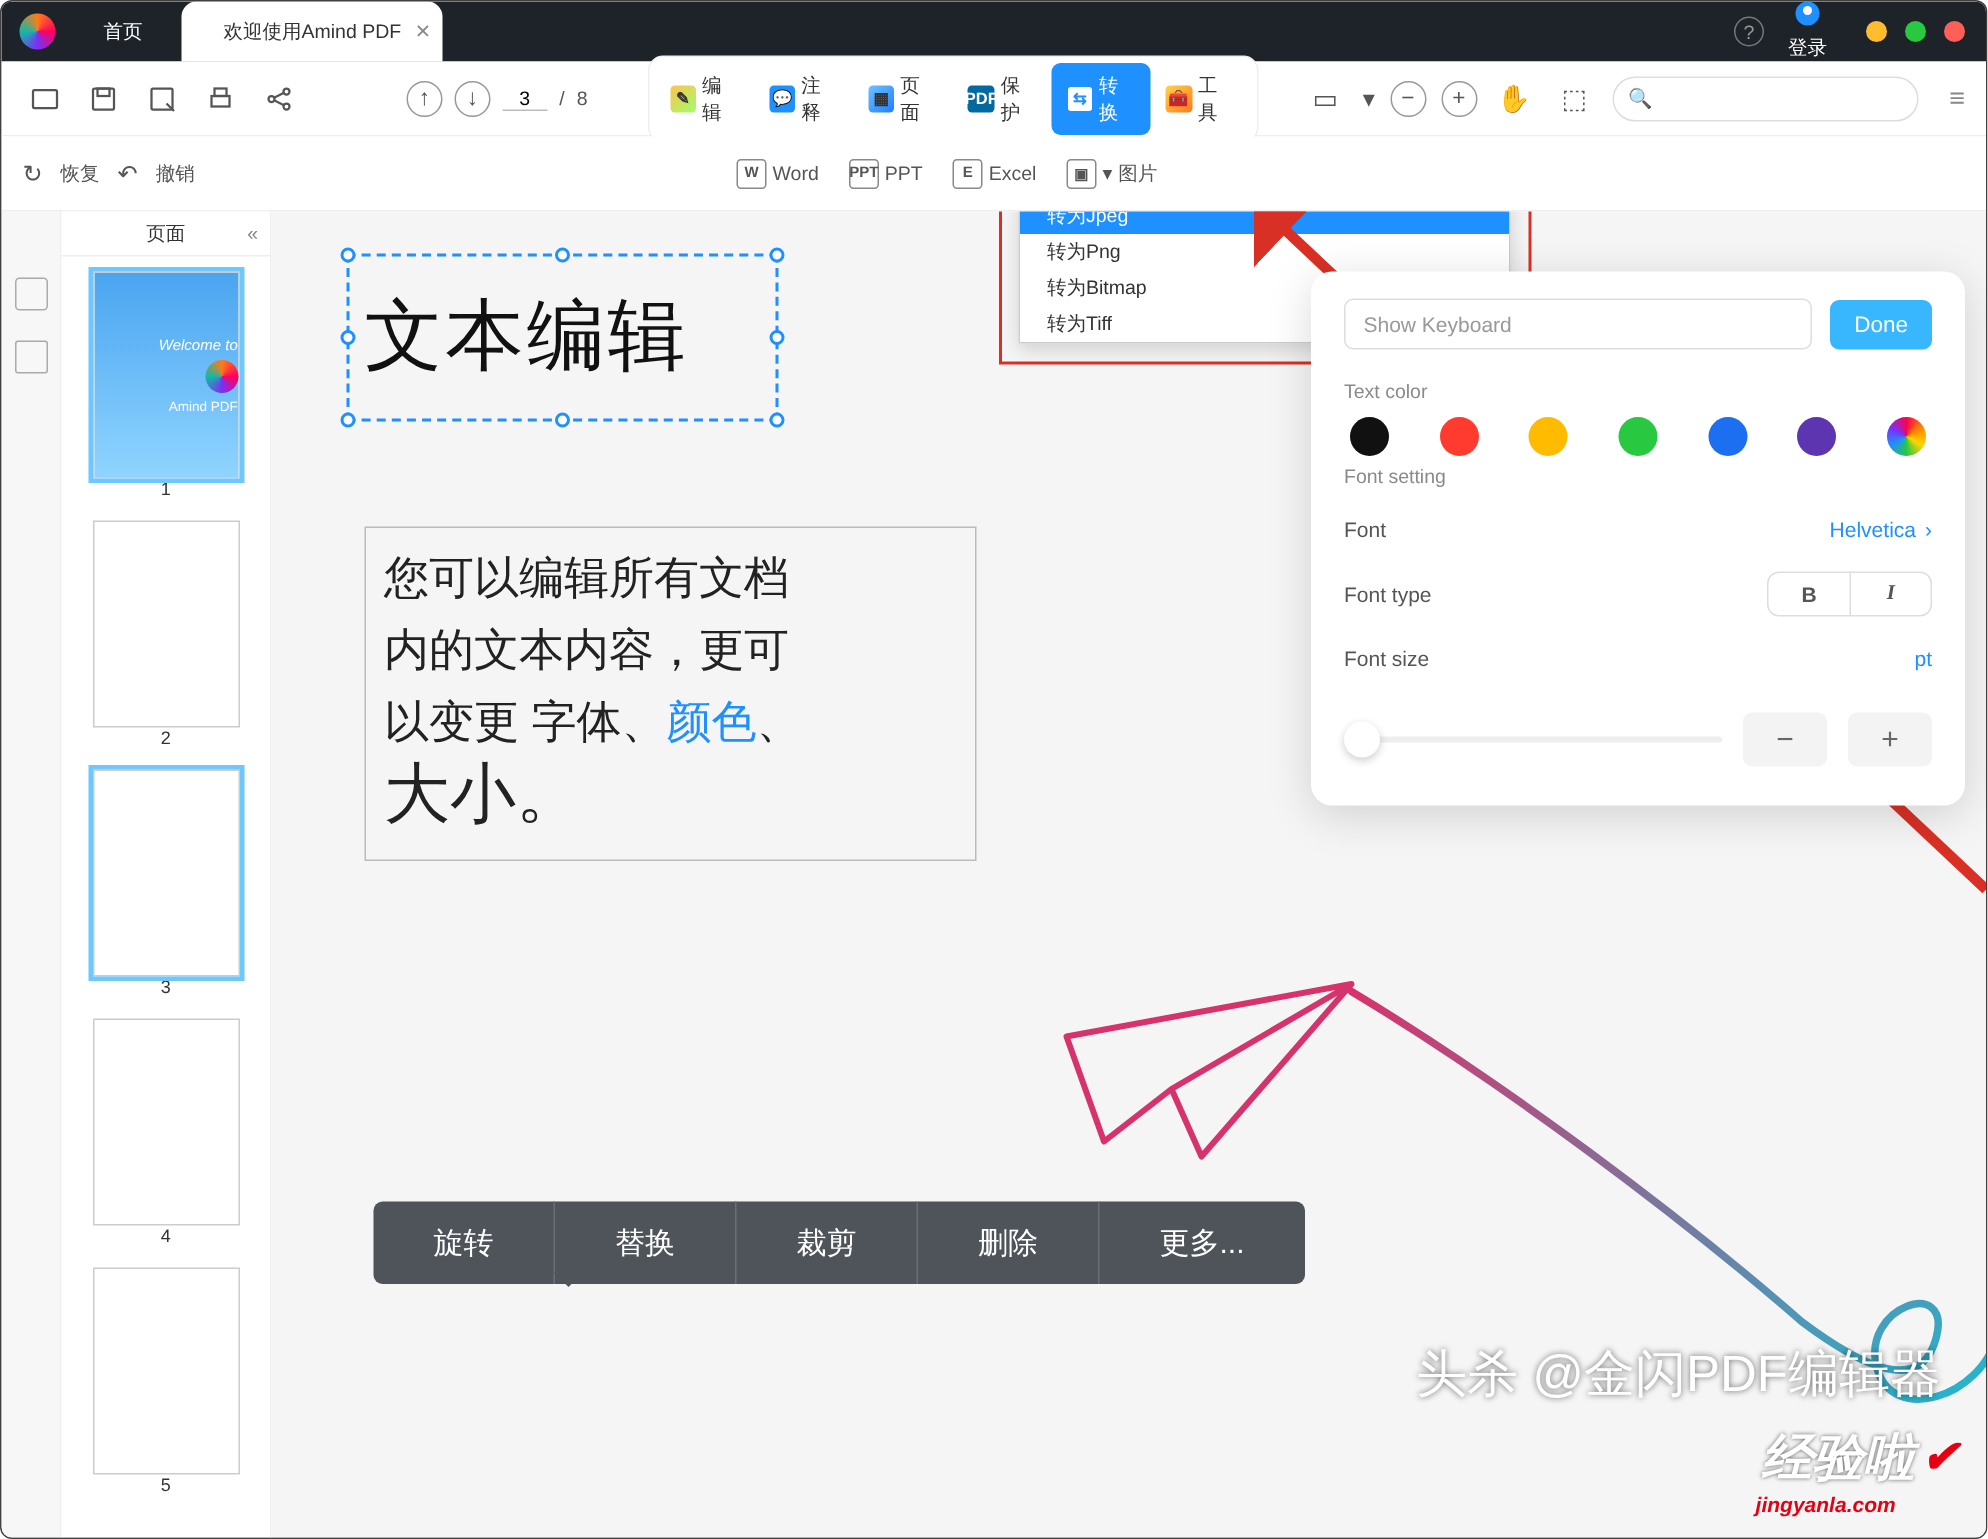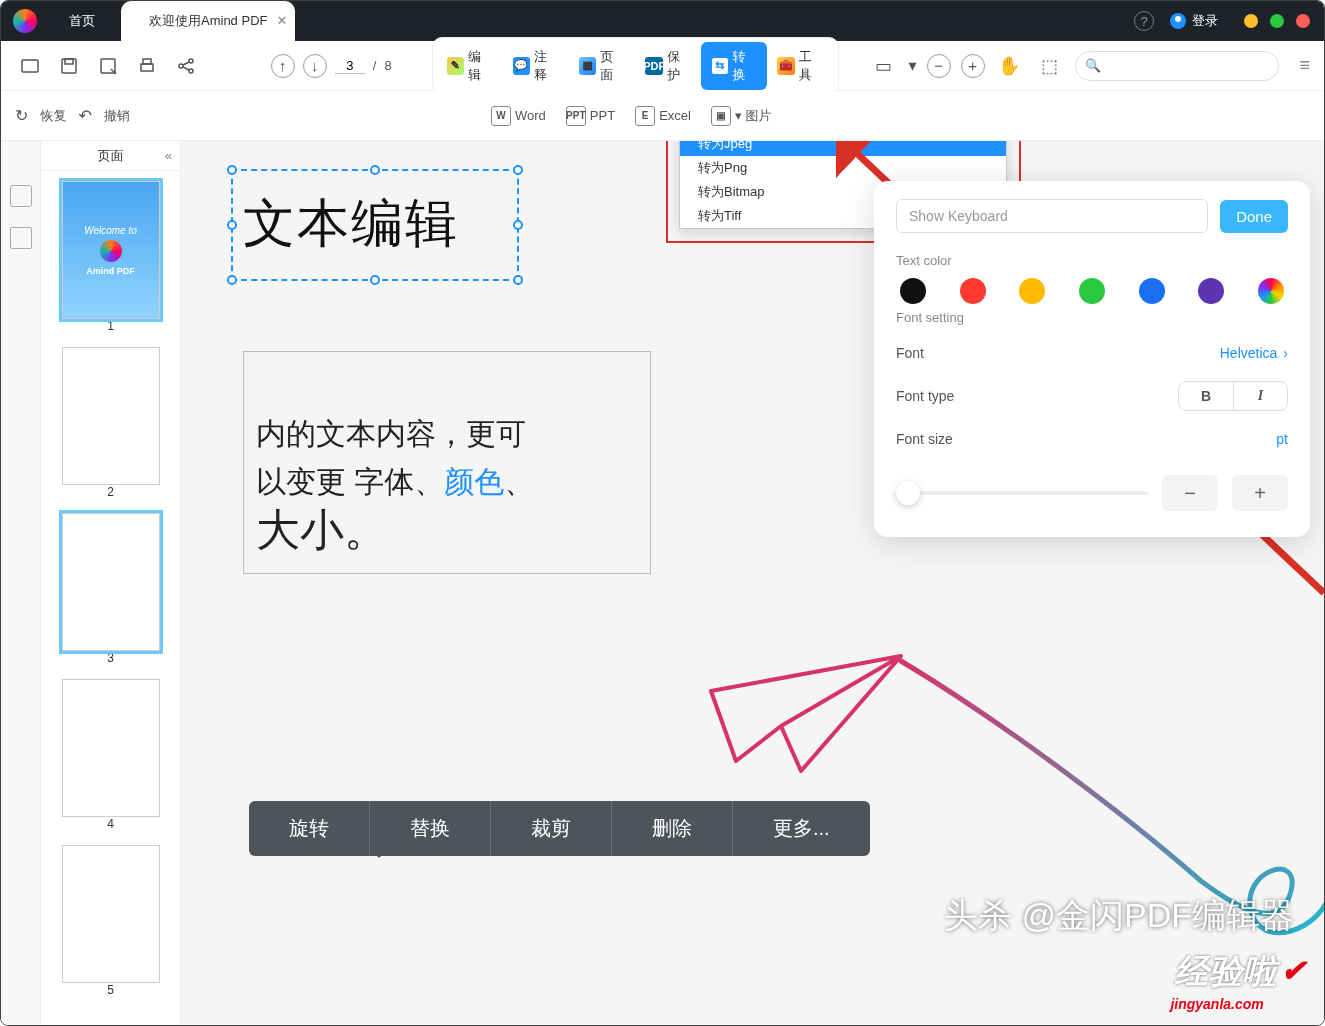--- a/index.html
+++ b/index.html
@@ -6,21 +6,21 @@
 html, body { width: 1325px; height: 1026px; font-family: "Microsoft YaHei", "PingFang SC", Arial, sans-serif; background: #fff; overflow: hidden; user-select: none; }
 .shell { width: 1325px; height: 1026px; border: 1px solid #404040; border-radius: 8px; overflow: hidden; position: relative; }
 
 
 .titlebar { height: 40px; background: #1e2329; display: flex; align-items: center; color: #fff; position: relative; }
 .logo { width: 24px; height: 24px; border-radius: 50%; margin-left: 12px; background: conic-gradient(#ff7a18,#ff005e,#7b2ff7,#14b8a6,#ff7a18); }
 .home-tab { margin-left: 10px; width: 70px; text-align: center; font-size: 13px; color: #fff; }
 .doc-tab { position: relative; height: 40px; line-height: 40px; background: #fff; color: #333; font-size: 13px; padding: 0 28px; border-radius: 10px 10px 0 0; margin-left: 4px; }
 .doc-tab .close { position: absolute; right: 8px; top: 50%; transform: translateY(-50%); font-size: 13px; color: #888; }
 .tb-right { position: absolute; right: 14px; top: 50%; transform: translateY(-50%); display: flex; align-items: center; gap: 16px; }
-.tb-right .login { display: flex; align-items: center; gap: 6px; font-size: 13px; }
+.tb-right .login { display: flex; align-items: center; gap: 6px; font-size: 13px; flex-direction: column; }
 .avatar-icon { width: 16px; height: 16px; border-radius: 50%; background: #1e90ff; position: relative; }
 .avatar-icon::after { content:""; position:absolute; top:3px; left:5px; width:6px; height:6px; border-radius:50%; background:#fff; }
 .window-dots { display: flex; gap: 12px; margin-left: 10px; }
 .dot { width: 14px; height: 14px; border-radius: 50%; }
 .dot.y{ background:#ffbd2e;} .dot.g{background:#28c840;} .dot.r{background:#ff5f56;}
 .qm { width: 20px; height: 20px; border: 1px solid #777; color:#999; border-radius: 50%; display:flex; align-items:center; justify-content:center; font-size:13px;}
 
 
 .toolbar1 { height: 50px; background:#fff; border-bottom:1px solid #eee; display:flex; align-items:center; padding: 0 14px; gap:10px; position:relative; }
 .tb-icon { width: 30px; height: 30px; display: flex; align-items: center; justify-content: center; color: #555; font-size: 18px; border-radius:4px; cursor:pointer;}
@@ -52,21 +52,21 @@
 
 
 .body-row { position:absolute; top:140px; left:0; right:0; bottom:0; display:flex;}
 .leftrail{ width:40px; background:#f7f7f7; display:flex; flex-direction:column; align-items:center; gap:20px; padding-top:44px; border-right:1px solid #eee;}
 .rail-ic{ width:22px; height:22px; border:1px solid #aaa; border-radius:3px;}
 .thumbs-pane{ width:140px; background:#fff; border-right:1px solid #eee; display:flex; flex-direction:column;}
 .thumbs-head{ height:30px; display:flex; align-items:center; justify-content:center; font-size:13px; color:#333; position:relative; border-bottom:1px solid #eee;}
 .thumbs-head .chev{ position:absolute; right:8px; color:#888;}
 .thumb-list{ flex:1; overflow:hidden; padding:10px 0; display:flex; flex-direction:column; align-items:center; gap:14px;}
 .thumb{ width:98px; height:138px; border:1px solid #ccc; background:#fff; display:flex; align-items:center; justify-content:center; font-size:8px; color:#667; position:relative;}
-.thumb.sel{ outline:3px solid #6cc8ff;}
+.thumb.sel{ outline:3px solid #6cc8ff;align-items:flex-end;}
 .tnum{ font-size:12px; color:#333; text-align:center;}
 
 
 .canvas{ flex:1; background:#f5f5f5; position:relative; overflow:hidden;}
 
 
 .selbox{ position:absolute; left:50px; top:28px; width:288px; height:112px; border:2px dashed #1e90ff;}
 .selbox .h{ position:absolute; width:10px; height:10px; background:#fff; border:2px solid #1e90ff; border-radius:50%;}
 .selbox .h.tl{left:-6px; top:-6px;} .selbox .h.tr{right:-6px; top:-6px;}
 .selbox .h.bl{left:-6px; bottom:-6px;} .selbox .h.br{right:-6px; bottom:-6px;}
@@ -271,21 +271,21 @@
     <div class="thumbs-pane">
       <div class="thumbs-head">
         <span>页面</span>
         <span class="chev">«</span>
       </div>
       <div class="thumb-list">
         <div>
           <div class="thumb cover sel">
             <div class="tt">Welcome to</div>
             <div class="logo2"></div>
-            <div style="font-size:9px;font-weight:bold;">Amind PDF</div>
+            <div style="font-size:9px;font-weight:normal;">Amind PDF</div>
           </div>
           <div class="tnum">1</div>
         </div>
         <div>
             <div class="thumb"></div>
             <div class="tnum">2</div>
           </div>
         <div>
             <div class="thumb sel"></div>
             <div class="tnum">3</div>
@@ -327,21 +327,21 @@
           <div class="h tm"></div>
           <div class="h tr"></div>
         <div class="h ml"></div>
           <div class="h mr"></div>
         <div class="h bl"></div>
           <div class="h bm"></div>
           <div class="h br"></div>
       </div>
 
       <div class="para">
-        <br>
+        <span>您可以编辑所有文档</span><br>
         <span>内的文本内容，更可</span><br>
         <span>以变更 字体、</span><span class="c-blue">颜色</span><span>、</span><br>
         <span style="font-size:44px;">大小。</span>
       </div>
 
       <div class="props">
         <div class="props-row1">
           <div class="kbbtn">Show Keyboard</div>
           <div class="done">Done</div>
         </div>

